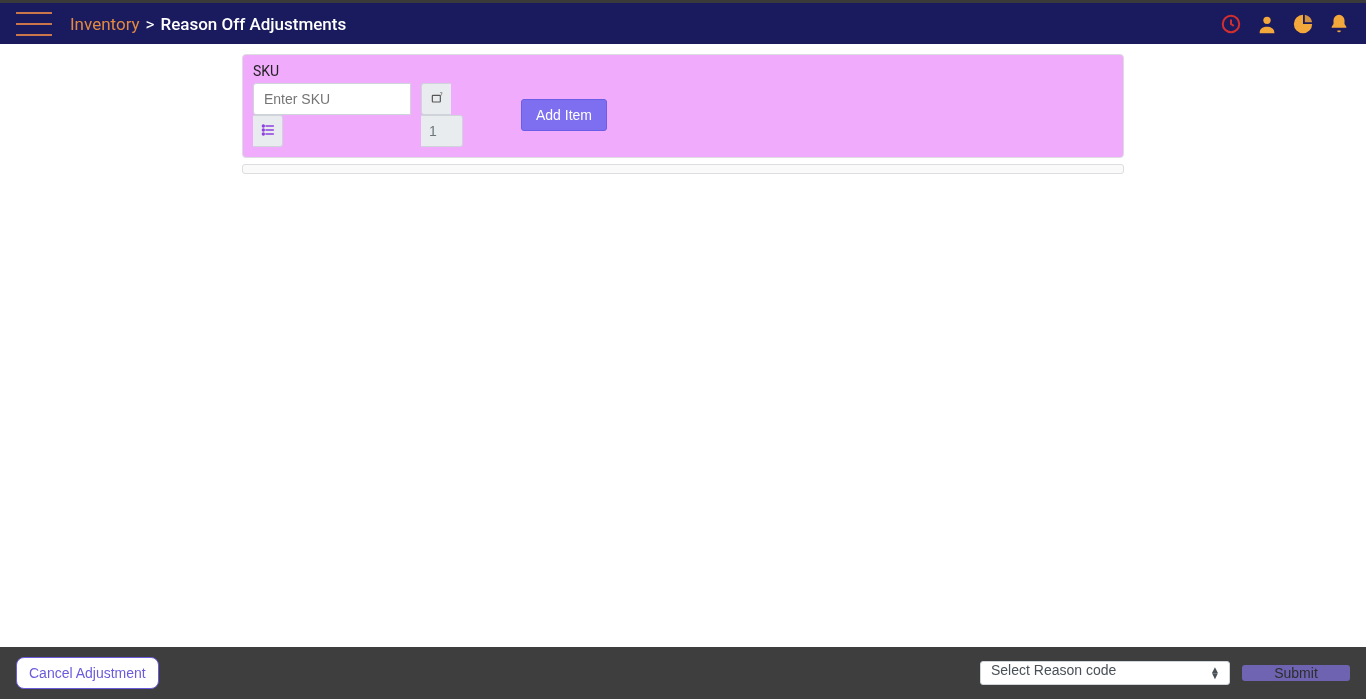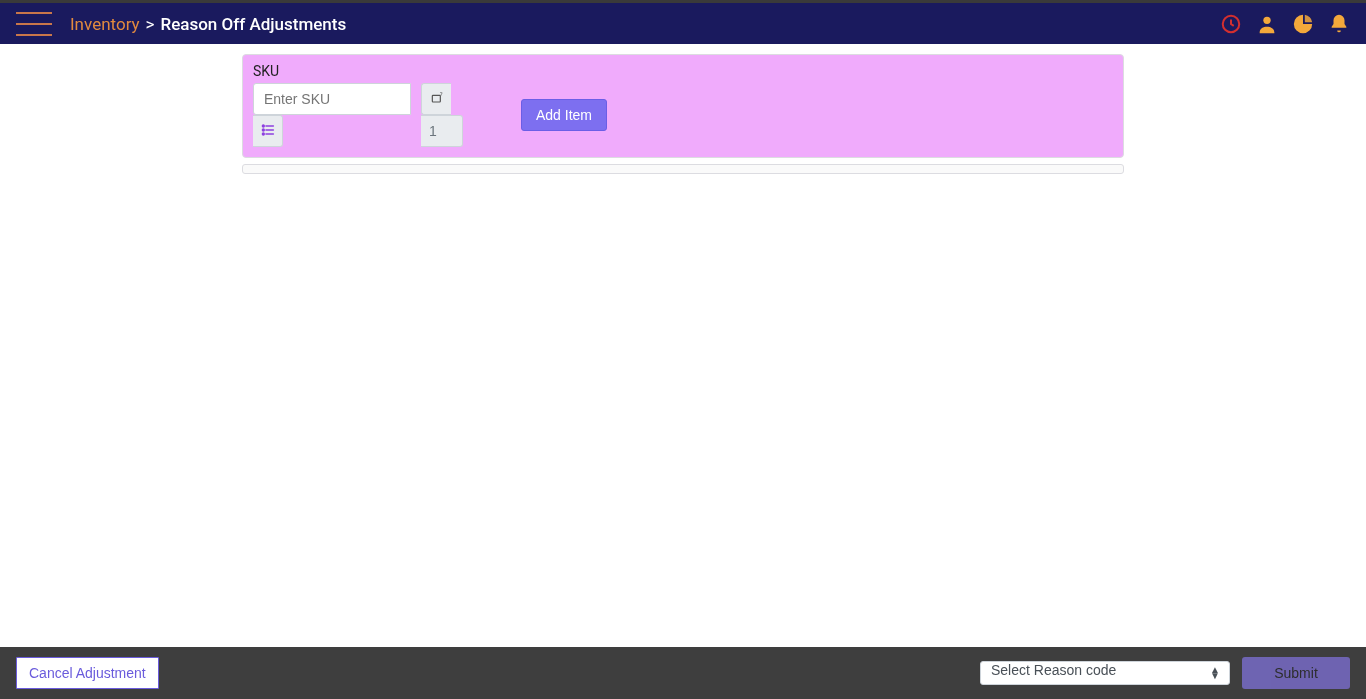--- a/index.html
+++ b/index.html
@@ -131,21 +131,21 @@
     align-items: center;
     padding: 0 16px;
     gap: 10px;
   }
   .btn-cancel {
     background: #fff;
     color: #6a5bdc;
     border: 1px solid #6a5bdc;
     height: 32px;
     padding: 0 12px;
-    border-radius: 1px;
+    border-radius: 8px;
     font-size: 14px;
     cursor: pointer;
   }
   .footer-right {
     margin-left: auto;
     display: flex;
     align-items: center;
     gap: 12px;
   }
   .select-wrap { position: relative; }
@@ -166,21 +166,21 @@
     top: 50%;
     transform: translateY(-50%);
     pointer-events: none;
     font-size: 10px;
     color: #495057;
     display: flex;
     flex-direction: column;
     line-height: 6px;
   }
   .btn-submit {
-    height: 32px;
+    height: 16px;
     width: 108px;
     background: #7166b8;
     color: #2d2d2d;
     border: none;
     border-radius: 3px;
     font-size: 14px;
     cursor: not-allowed;
     opacity: 0.95;
   }
 </style>

